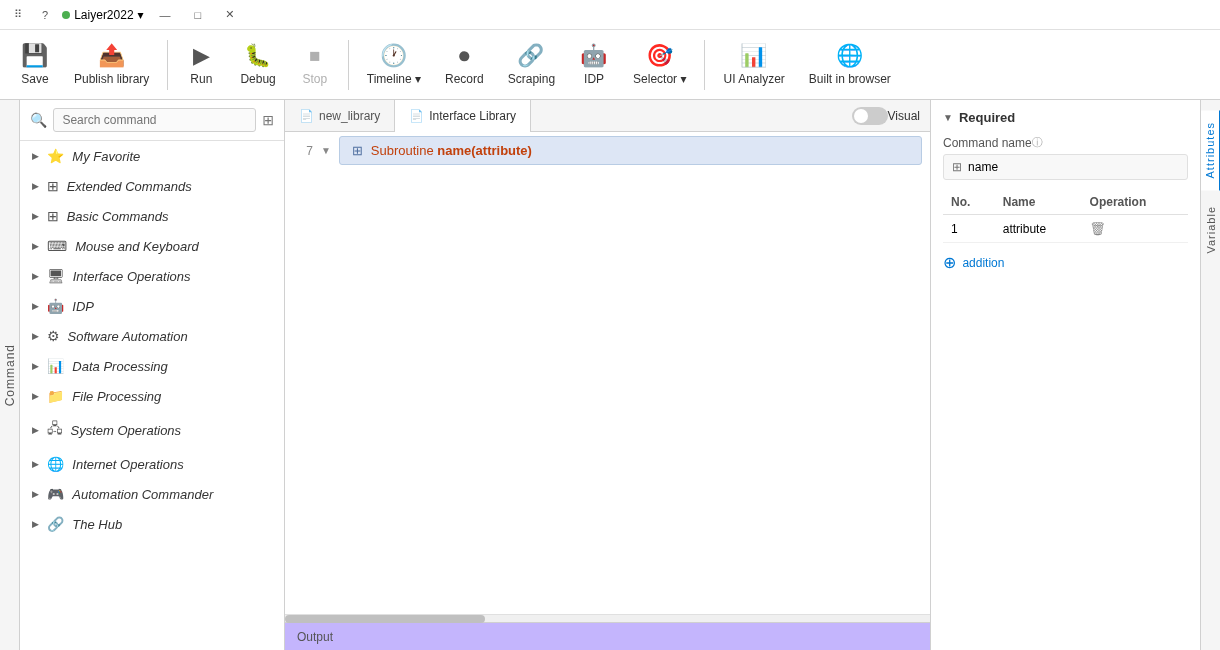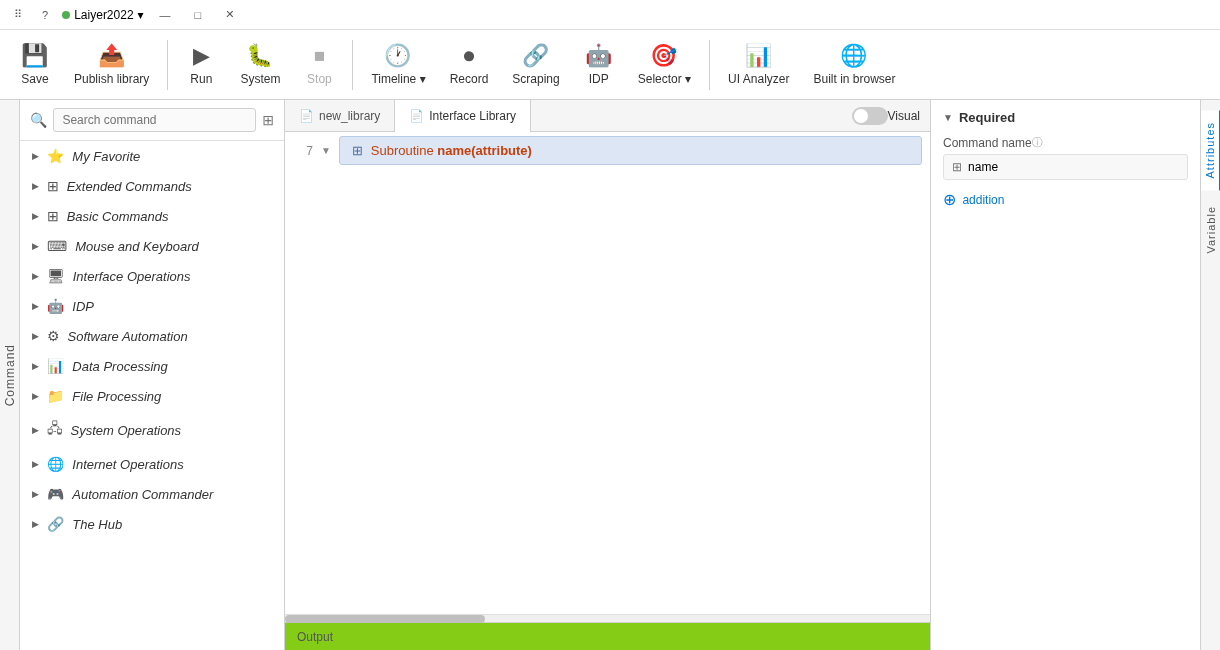--- a/index.html
+++ b/index.html
@@ -202,21 +202,21 @@
       flex: 1;
       gap: 8px;
       font-size: 13px;
     }
     .subroutine-icon { color: #5070a0; font-size: 13px; }
     .subroutine-text { color: #c2410c; }
 
     
     .output-bar {
       height: 28px;
-      background: #84cc16;
+      background: #c4b5fd;
       border-top: 1px solid #d0d0d0;
       display: flex;
       align-items: center;
       padding: 0 12px;
       font-size: 12px;
       color: #555;
     }
     .scrollbar-track {
       height: 8px;
       background: #f0f0f0;
@@ -370,21 +370,21 @@
     <span class="icon">📤</span>
     <span class="label">Publish library</span>
   </div>
   <div class="toolbar-divider"></div>
   <div class="toolbar-item">
     <span class="icon">▶</span>
     <span class="label">Run</span>
   </div>
   <div class="toolbar-item">
     <span class="icon">🐛</span>
-    <span class="label">System</span>
+    <span class="label">Debug</span>
   </div>
   <div class="toolbar-item disabled">
     <span class="icon">⏹</span>
     <span class="label">Stop</span>
   </div>
   <div class="toolbar-divider"></div>
   <div class="toolbar-item">
     <span class="icon">🕐</span>
     <span class="label">Timeline ▾</span>
   </div>
@@ -563,20 +563,38 @@
         <div class="field-label">
           <span>Command name</span>
           <span class="help-icon">ⓘ</span>
         </div>
         <div class="field-value">
           <span class="field-value-icon">⊞</span>
           <span>name</span>
         </div>
       </div>
 
+      <table class="attr-table">
+        <thead>
+          <tr>
+            <th>No.</th>
+            <th>Name</th>
+            <th>Operation</th>
+          </tr>
+        </thead>
+        <tbody id="attr-table-body">
+          <tr>
+            <td>1</td>
+            <td>attribute</td>
+            <td>
+              <span class="delete-btn">🗑</span>
+            </td>
+          </tr>
+        </tbody>
+      </table>
 
       <div class="addition-btn">
         <span class="plus-icon">⊕</span>
         <span>addition</span>
       </div>
 
     </div>
   </div>
 
   <div class="right-side-tabs">

